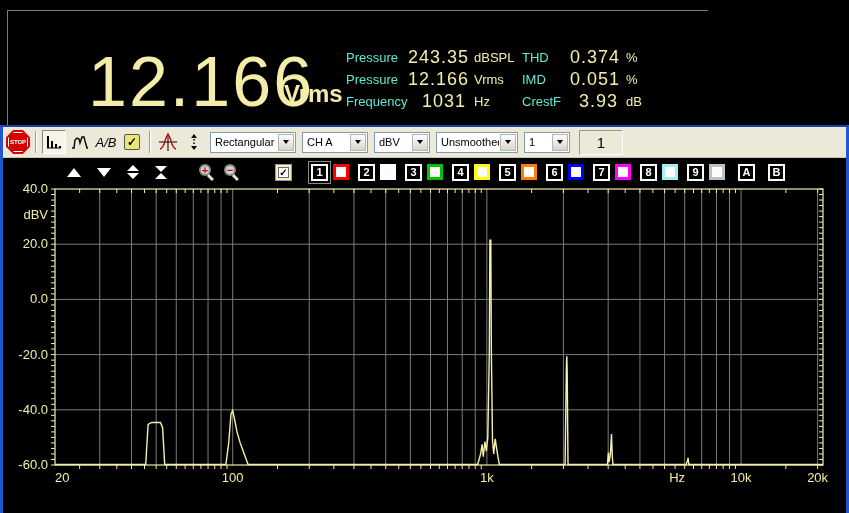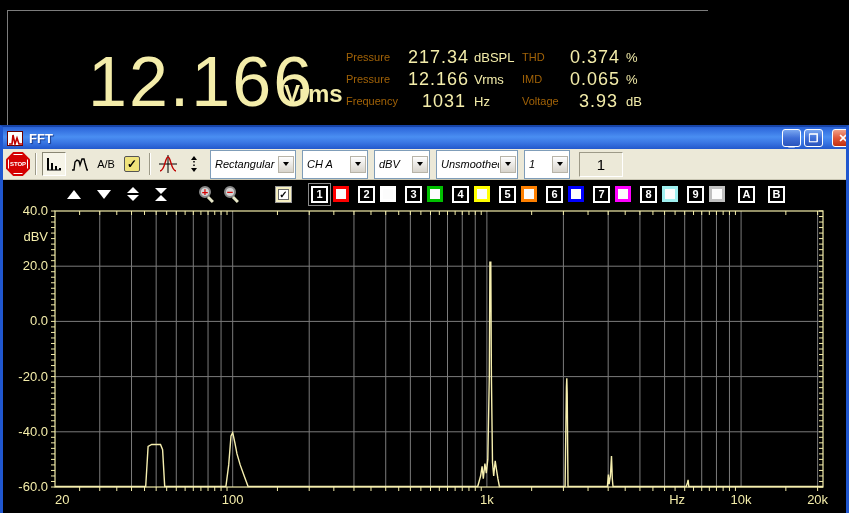--- a/index.html
+++ b/index.html
@@ -6,21 +6,21 @@
   html,body { background:#000; }
   body { font-family:"Liberation Sans", sans-serif; }
   #screen { position:relative; width:849px; height:513px; background:#000; overflow:hidden; }
 
   
   #top-display { position:absolute; left:0; top:0; width:708px; height:125px; background:#000; overflow:hidden; }
   #display-frame { position:absolute; left:7px; top:10px; width:834px; height:140px; border:1px solid #7c7c7c; }
   #big-value { position:absolute; left:88px; top:42px; font-size:70px; font-weight:400; color:#F4EDAA; letter-spacing:2px; }
   #big-unit { position:absolute; left:284px; top:80px; font-size:24px; font-weight:700; color:#F4EDAA; }
   #meas-grid { position:absolute; left:346px; top:46px; display:grid; grid-template-columns:62px 66px 48px 48px 56px 28px; grid-auto-rows:22px; align-items:center; }
-  .m-label { font-size:11px; color:#a16207; }
+  .m-label { font-size:13px; color:#5eead4; }
   .m-value { font-size:18px; color:#F4EDAA; text-align:right; padding-right:8px; letter-spacing:1px; }
   .m-unit  { font-size:13px; color:#F4EDAA; }
 
   
   #fft-window { position:absolute; left:0; top:125px; width:849px; height:388px; border-left:3px solid #2057cf; border-right:3px solid #2057cf; border-top:2px solid #1744a8; background:#000; overflow:hidden; }
   #titlebar { position:relative; height:22px; background:linear-gradient(180deg,#2a63d8 0%,#4a8ef2 45%,#3a77e4 70%,#2258cc 100%); display:flex; align-items:center; padding-left:4px; overflow:hidden; }
   #title-icon { width:16px; height:15px; background:#fff; border:1px solid #6a0000; margin-right:6px; position:relative; }
   #title-icon svg { position:absolute; left:0; top:0; }
   #title-text { color:#fff; font-size:13px; font-weight:700; text-shadow:1px 1px 1px #1a3a8a; }
   .tb-btn { position:absolute; top:2px; width:19px; height:18px; border:1px solid #fff; border-radius:3px; color:#fff; font-size:11px; font-weight:700; display:flex; align-items:center; justify-content:center; }
@@ -31,23 +31,23 @@
   #btn-min span { position:relative; top:4px; }
 
   
   #toolbar { height:31px; background:#ECE9D8; display:flex; align-items:center; padding-left:2px; border-bottom:1px solid #c8c5b2; }
   .tsep { width:2px; height:22px; border-left:1px solid #9d9a88; border-right:1px solid #fff; margin:0 4px; }
   .tool-btn { width:24px; height:24px; display:flex; align-items:center; justify-content:center; margin:0 1px; }
   .tool-btn.pressed { background:#f6f4e8; border:1px solid; border-color:#8a8774 #fff #fff #8a8774; }
   #stop-btn { width:26px; height:26px; display:flex; align-items:center; justify-content:center; }
   #stop-octagon { width:24px; height:24px; background:#d40000; clip-path:polygon(30% 0,70% 0,100% 30%,100% 70%,70% 100%,30% 100%,0 70%,0 30%); display:flex; align-items:center; justify-content:center; }
   #stop-inner { width:20px; height:20px; background:#d40000; clip-path:polygon(30% 0,70% 0,100% 30%,100% 70%,70% 100%,30% 100%,0 70%,0 30%); outline:1px solid #fff; outline-offset:-1px; display:flex; align-items:center; justify-content:center; color:#fff; font-size:6px; font-weight:700; letter-spacing:0; }
-  .ab-text { font-size:11px; font-weight:400; color:#000; }
+  .ab-text { font-size:13px; font-weight:400; color:#000; font-style:italic; }
   #check-icon { width:16px; height:16px; background:#f0e37a; border:1px solid #555; border-radius:2px; color:#000; font-size:12px; font-weight:700; line-height:14px; text-align:center; }
-  .combo { height:29px; background:#fff; border:1px solid #7f9db9; display:flex; align-items:center; margin:0 3px; position:relative;font-style:italic; }
+  .combo { height:21px; background:#fff; border:1px solid #7f9db9; display:flex; align-items:center; margin:0 3px; position:relative; }
   .combo .cval { flex:1; font-size:11px; color:#000; padding-left:4px; white-space:nowrap; overflow:hidden; }
   .combo .carrow { width:16px; height:17px; margin:1px; background:linear-gradient(180deg,#fefefe,#d8d4cc); border:1px solid #b8b4a8; display:flex; align-items:center; justify-content:center; }
   .carrow:after { content:""; width:0; height:0; border-left:3px solid transparent; border-right:3px solid transparent; border-top:4px solid #000; }
   #avg-box { width:44px; height:25px; margin-left:6px; border:1px solid; border-color:#9d9a88 #fff #fff #9d9a88; display:flex; align-items:center; justify-content:center; font-size:15px; color:#000; }
 
   
   #plot-panel { position:relative; width:843px; height:333px; background:#000; }
   #plot-controls { position:absolute; left:56px; top:4px; height:20px; display:flex; align-items:center; z-index:2; }
   .tri { width:0; height:0; margin:0 8px; }
   .tri-up { border-left:7px solid transparent; border-right:7px solid transparent; border-bottom:9px solid #fff; }
@@ -73,58 +73,41 @@
 <body>
 
 <div id="screen">
 
   <div id="top-display">
     <div id="display-frame"></div>
     <div id="big-value">12.166</div>
     <div id="big-unit">Vrms</div>
     <div id="meas-grid">
       <div class="m-label">Pressure</div>
-      <div class="m-value">217.34</div>
+      <div class="m-value">243.35</div>
       <div class="m-unit">dBSPL</div>
       <div class="m-label">THD</div>
       <div class="m-value">0.374</div>
       <div class="m-unit">%</div>
       <div class="m-label">Pressure</div>
       <div class="m-value">12.166</div>
       <div class="m-unit">Vrms</div>
       <div class="m-label">IMD</div>
-      <div class="m-value">0.065</div>
+      <div class="m-value">0.051</div>
       <div class="m-unit">%</div>
       <div class="m-label">Frequency</div>
       <div class="m-value">1031</div>
       <div class="m-unit">Hz</div>
-      <div class="m-label">Voltage</div>
+      <div class="m-label">CrestF</div>
       <div class="m-value">3.93</div>
       <div class="m-unit">dB</div>
     </div>
   </div>
 
   <div id="fft-window">
-    <div id="titlebar">
-      <span id="title-icon">
-        <svg width="16" height="15" viewBox="0 0 16 15">
-          <polyline points="1,12 4,12 5,3 7,12 9,6 11,12 15,12" fill="none" stroke="#c00000" stroke-width="1.6"></polyline>
-        </svg>
-      </span>
-      <span id="title-text">FFT</span>
-      <div class="tb-btn tb-blue" id="btn-min">
-          <span>_</span>
-        </div>
-      <div class="tb-btn tb-blue" id="btn-max">
-          <span>❐</span>
-        </div>
-      <div class="tb-btn tb-red" id="btn-close">
-          <span>✕</span>
-        </div>
-    </div>
 
     <div id="toolbar">
       <div id="stop-btn">
         <div id="stop-octagon">
           <div id="stop-inner">STOP</div>
         </div>
       </div>
       <div class="tsep"></div>
       <div class="tool-btn pressed">
         <svg width="16" height="14" viewBox="0 0 16 14">

